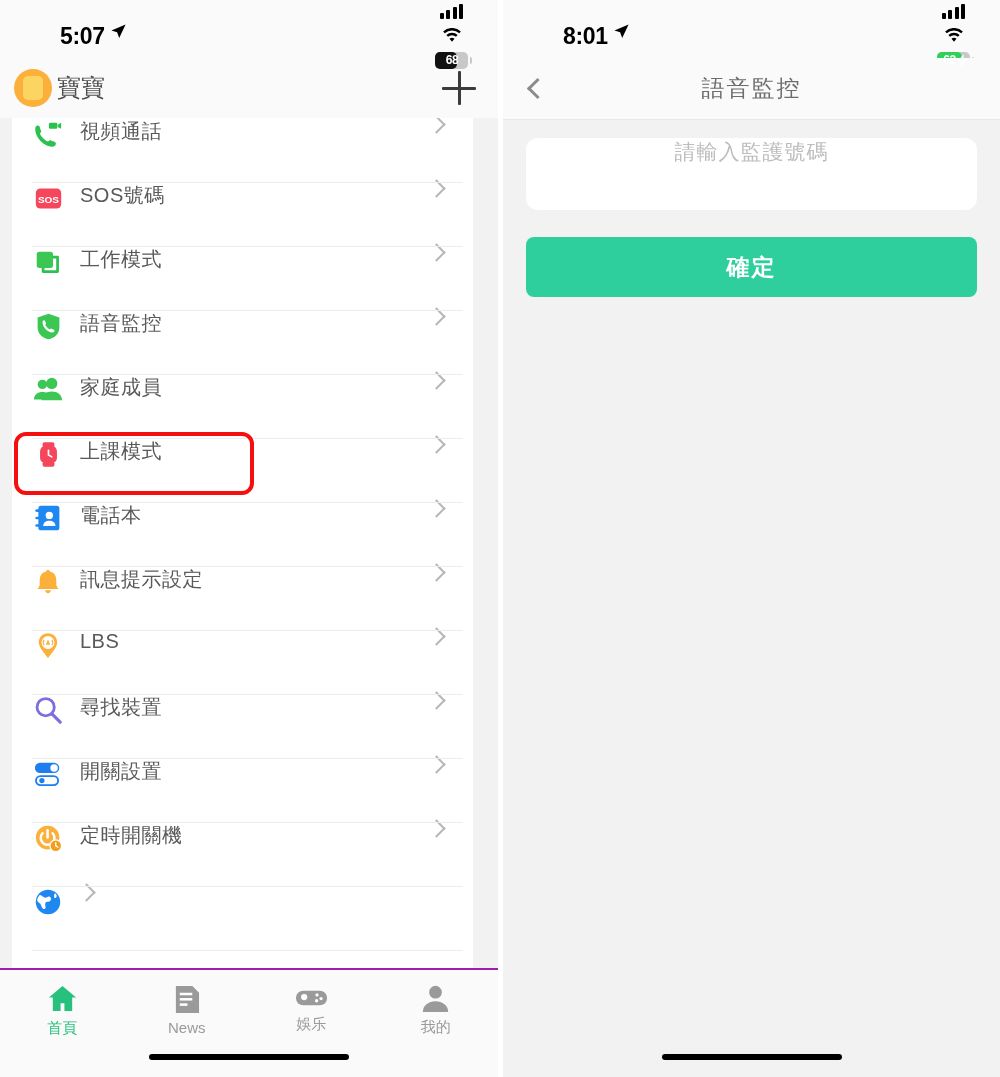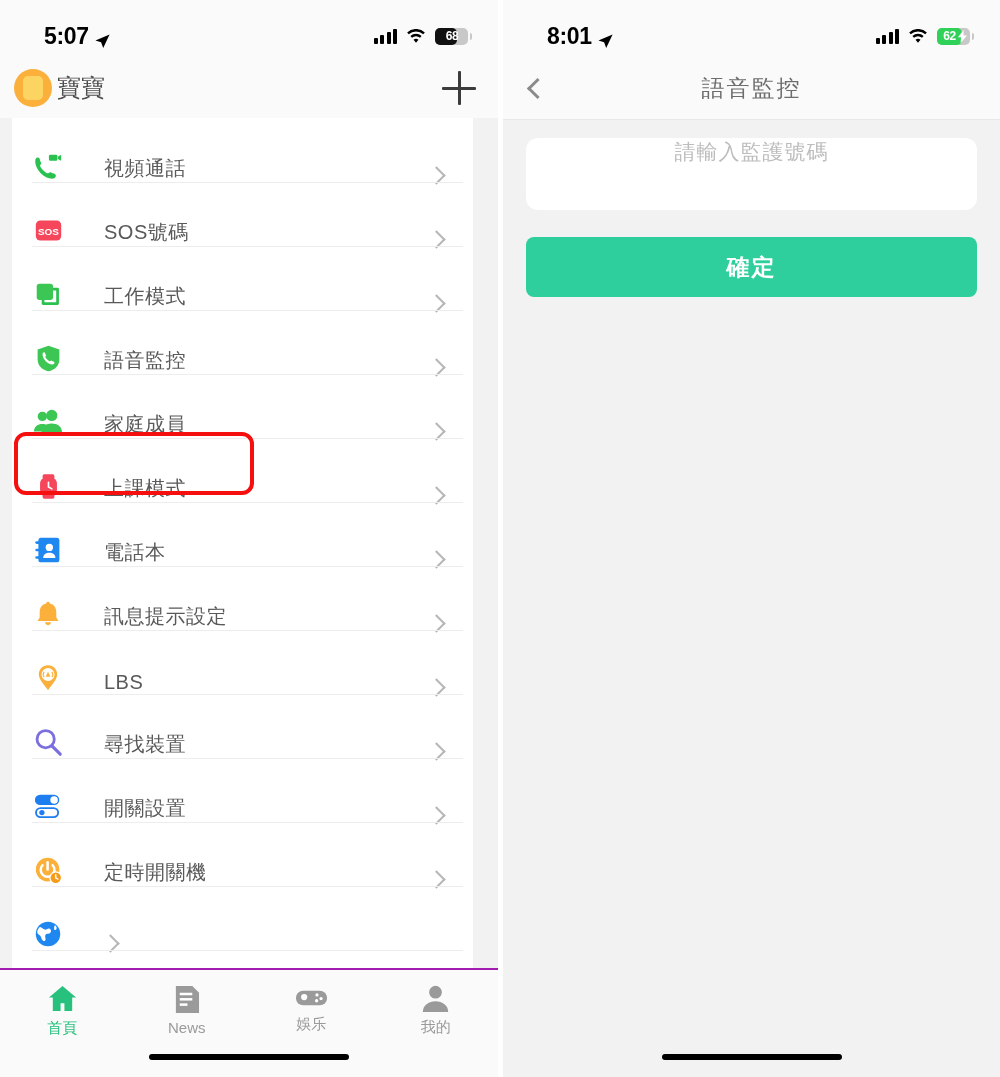--- a/index.html
+++ b/index.html
@@ -15,24 +15,24 @@
   .divider-gap { width: 5px; height: 1077px; background: #ffffff; }
   .phone-right { width: 497px; background: #f2f2f2; }
 
   
   .statusbar {
     height: 58px; display: flex; align-items: center;
     justify-content: space-between;
     padding: 14px 30px 0 44px;
     background: #fafafa;
   }
-  .sb-left { display: flex; align-items: flex-end; gap: 5px; }
+  .sb-left { display: flex; align-items: flex-start; gap: 5px; margin-left: 16px; }
   .sb-time { font-size: 23px; font-weight: 600; color: #000; letter-spacing: -0.3px; }
   .loc-arrow { width: 17px; height: 17px; display:block; }
-  .sb-right { display: flex; align-items: center; gap: 9px; }
+  .sb-right { display: flex; align-items: center; gap: 9px; flex-direction: column; }
   .signal { display: flex; align-items: flex-end; gap: 2.5px; height: 15px; }
   .signal i { width: 4px; background: #000; border-radius: 1px; display:block; }
   .signal i:nth-child(1){height:6px}.signal i:nth-child(2){height:9px}
   .signal i:nth-child(3){height:12px}.signal i:nth-child(4){height:15px}
   .wifi { width: 20px; height: 15px; }
   .battery { position: relative; width: 33px; height: 17px; border-radius: 5px;
              background: #c8c8c8; display:flex; align-items:center; }
   .battery .fill { position:absolute; left:0; top:0; bottom:0; border-radius:5px; }
   .battery .fill.dark { background:#111; }
   .battery .fill.green { background:#30d158; }
@@ -57,22 +57,22 @@
   .plus-btn::before, .plus-btn::after {
     content:""; position:absolute; background:#3b3b3b; border-radius:1px;
   }
   .plus-btn::before { left:0; right:0; top:16px; height:2.5px; }
   .plus-btn::after { top:0; bottom:0; left:16px; width:2.5px; }
 
   
   .list-wrap { position: relative; height: 850px; background: #f2f2f2;
                padding: 0 25px 0 12px; overflow: hidden; }
   .list-card { background: #fff; height: 100%; }
-  .row { display: flex; align-items: flex-end; height: 64px; padding: 0 18px 0 20px;
-         position: relative; gap: 24px; }
+  .row { display: flex; align-items: flex-start; height: 64px; padding: 0 18px 0 20px;
+         position: relative; }
   .row + .row::after {
     content:""; position:absolute; left:20px; right:10px; top:0; height:1px; background:#ededed;
   }
   .row .ico { width: 32px; height: 32px; flex: none; display:flex;
               align-items:center; justify-content:center; margin-right: 16px; }
   .row .label { font-size: 20px; color: #595959; flex: 1; letter-spacing: 0.5px; }
   .chev { width: 13px; height: 13px; border-right: 2.4px solid #b7b7b7;
           border-top: 2.4px solid #b7b7b7; transform: rotate(45deg); margin-right: 12px; }
   .highlight-box {
     position: absolute; left: 14px; top: 314px; width: 240px; height: 63px;

